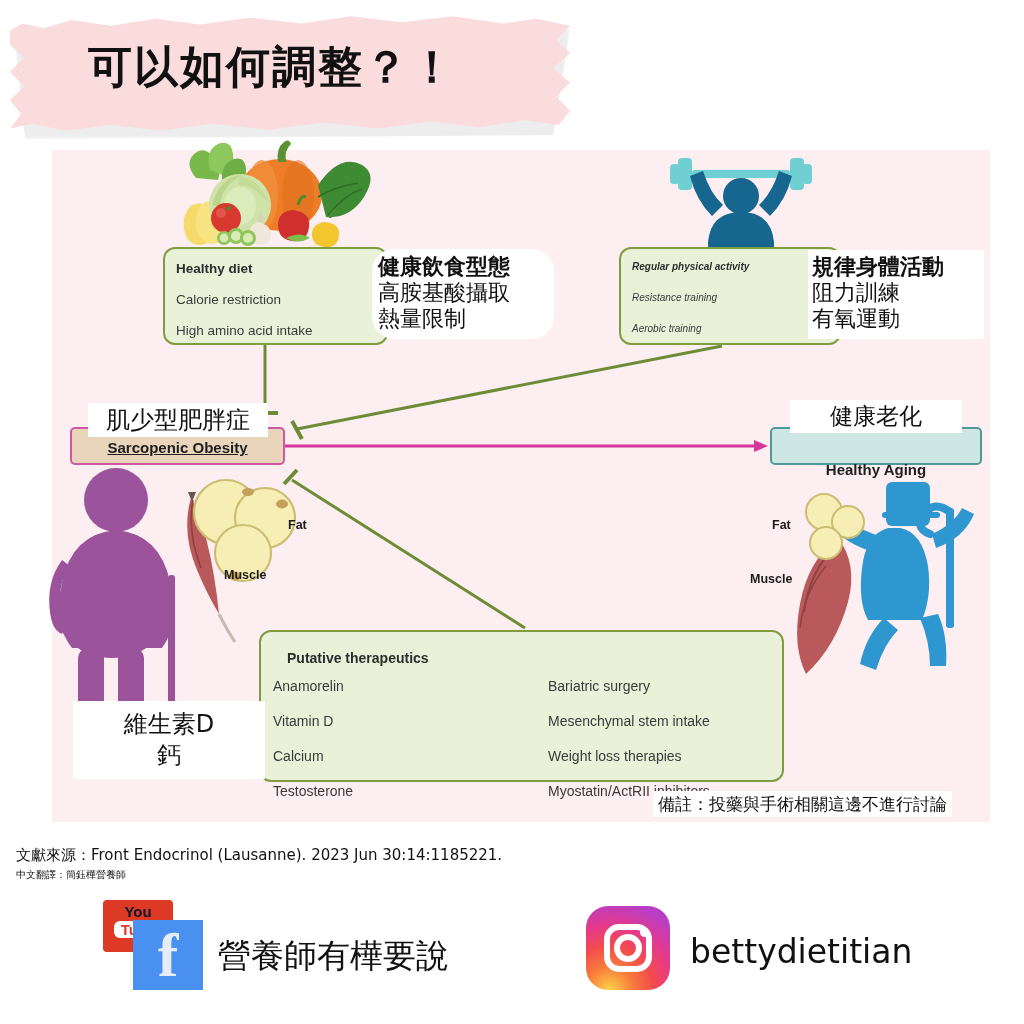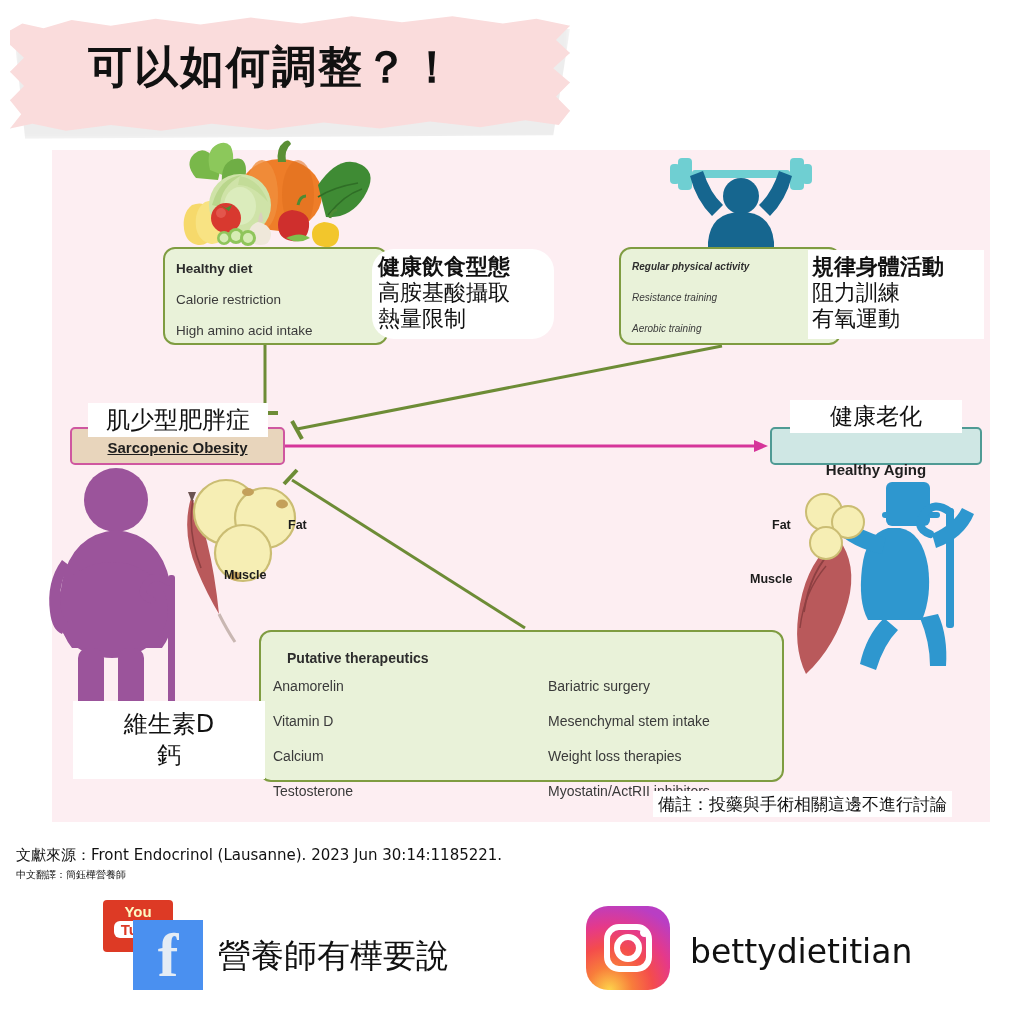--- a/index.html
+++ b/index.html
@@ -119,21 +119,21 @@
 
   
   #src-line1{left:16px;top:846px;font-size:15px;color:#111;
     font-family:"DejaVu Sans","Liberation Sans",sans-serif;white-space:nowrap;}
   #src-line2{left:16px;top:868px;font-size:10px;color:#111;
     font-family:"DejaVu Sans","Liberation Sans",sans-serif;white-space:nowrap;}
 
   
   #yt-icon{left:103px;top:900px;width:70px;height:52px;background:#dd3a25;border-radius:4px;}
   #yt-inner{left:0;right:0;top:4px;text-align:center;}
-  #yt-you{font-size:15px;font-weight:700;color:#fef9c3;font-family:"Liberation Sans",sans-serif;line-height:1.05;}
+  #yt-you{font-size:15px;font-weight:700;color:#0f172a;font-family:"Liberation Sans",sans-serif;line-height:1.05;}
   #yt-tube-wrap{margin:1px auto 0 auto;width:48px;background:#fff;border-radius:6px;}
   #yt-tube{font-size:15px;font-weight:700;color:#dd3a25;line-height:1.15;}
   #fb-icon{left:133px;top:920px;width:70px;height:70px;background:#4a90f0;}
   #fb-f{left:0;right:0;top:4px;text-align:center;font-size:62px;font-weight:700;color:#e4ecf5;
         font-family:"Liberation Serif",serif;line-height:1;}
   #fb-label{left:218px;top:934px;font-size:33px;color:#111;
     font-family:"DejaVu Sans","Liberation Sans",sans-serif;white-space:nowrap;}
   #ig-icon{left:586px;top:906px;width:84px;height:84px;border-radius:22px;
     background:radial-gradient(circle at 28% 100%, #fdd44b 0%, #f87d3b 22%, #f44c4c 42%, #e5398a 62%, #b93ec4 85%);}
   #ig-ring{left:18px;top:18px;width:48px;height:48px;border:6px solid #fff;border-radius:15px;box-sizing:border-box;}

